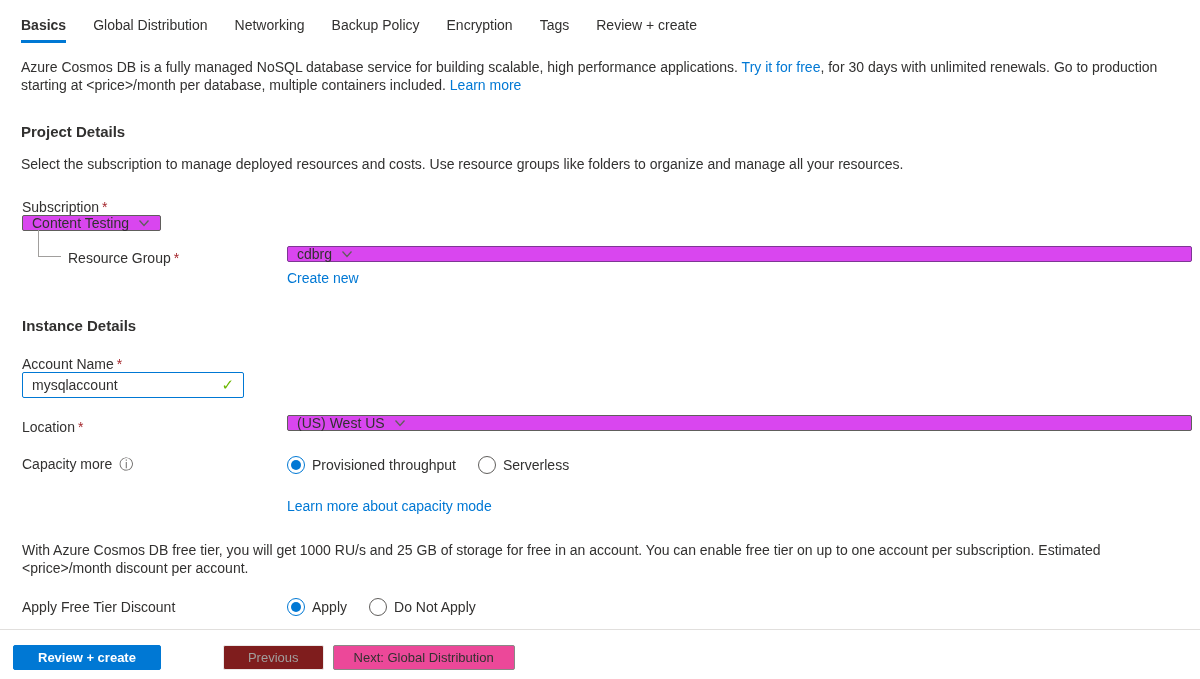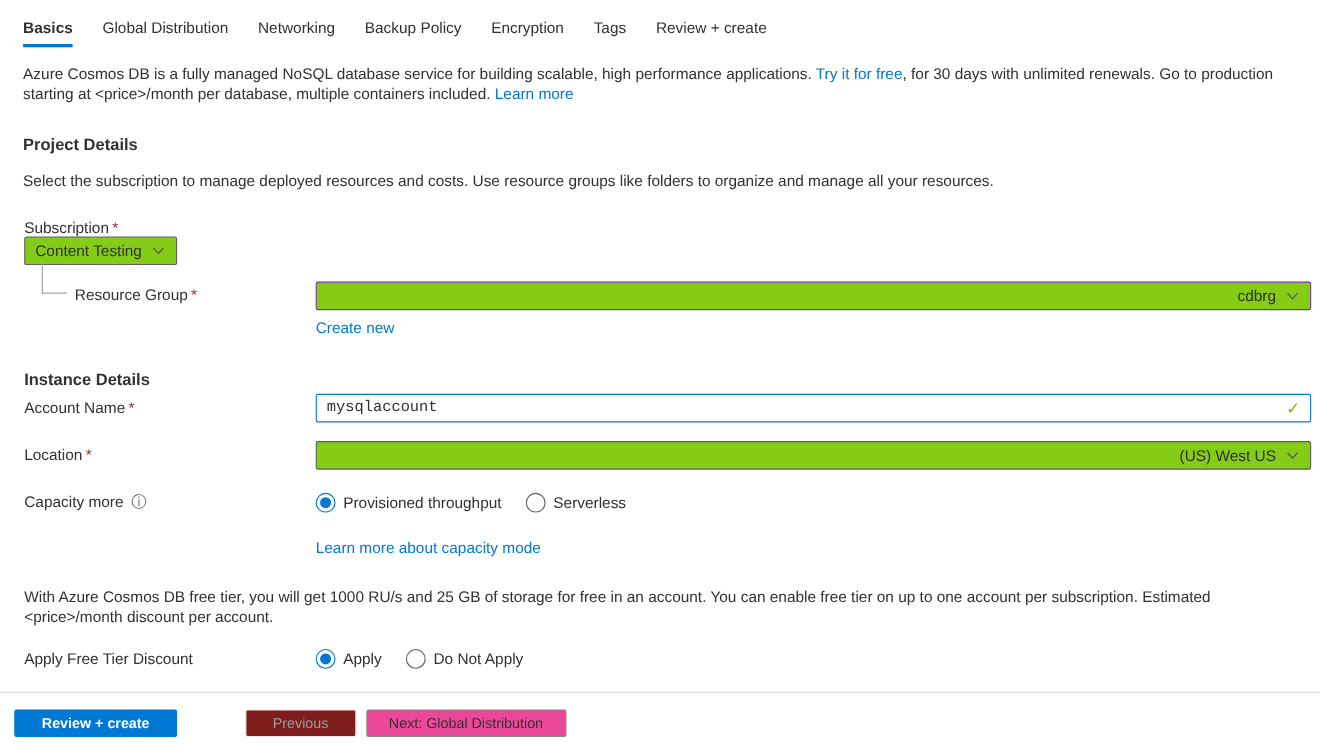--- a/index.html
+++ b/index.html
@@ -23,39 +23,39 @@
   .free-tier-text { margin: 27px 16px 0 22px; line-height: 18px; }
 
   
   .form { margin: 0 8px 0 22px; }
   .form-row { display: flex; align-items: flex-start; margin-top: 17px; }
   .label-col { width: 265px; flex: none; padding-top: 4px; }
   .control-col { flex: 1; min-width: 0; }
   .req { color: #a4262c; margin-left: 3px; }
 
   .dropdown {
-    height: 26px; border: 1px solid #605e5c; border-radius: 2px; background: #84cc16;
-    display: flex; align-items: center; justify-content: flex-end;
+    height: 16px; border: 1px solid #605e5c; border-radius: 2px; background: #d946ef;
+    display: flex; align-items: center; justify-content: flex-start;
     padding: 0 9px; cursor: pointer;
   }
   .dropdown.purple-border { border-color: #7e3794; }
   .chevron { flex: none; display: inline-flex; margin-left: 8px; }
 
   .rg-row { margin-top: 15px; }
   .rg-label { position: relative; padding-left: 46px; }
   .connector {
     position: absolute; left: 16px; top: -16px; width: 23px; height: 27px;
     border-left: 1px solid #a19f9d; border-bottom: 1px solid #a19f9d;
   }
   .create-new { display: inline-block; margin-top: 8px; }
 
   .input-wrap { position: relative; }
   .text-input {
     width: 100%; height: 26px; border: 1px solid #0078d4; border-radius: 2px;
-    padding: 0 30px 0 9px; font-family: Liberation Mono, monospace;
+    padding: 0 30px 0 9px; font-family: Liberation Sans, sans-serif;
     font-size: 14px; color: #323130; outline: none;
   }
   .valid-check {
     position: absolute; right: 10px; top: 4px; color: #6bb700; font-size: 15px;
   }
 
   .radio-group { display: flex; align-items: center; padding-top: 4px; }
   .radio-option { display: inline-flex; align-items: center; margin-right: 22px; cursor: pointer; }
   .radio {
     width: 18px; height: 18px; border-radius: 50%;
@@ -145,21 +145,21 @@
               <path d="M2.5 4.5 L7 9.5 L11.5 4.5" fill="none" stroke="#605e5c" stroke-width="1.3"></path>
             </svg>
         </span>
       </div>
       <a class="link create-new">Create new</a>
     </div>
   </div>
 
   <h3 class="section-heading" style="margin-left:0; margin-top:31px;">Instance Details</h3>
 
-  <div class="form-row" style="margin-top:4px;">
+  <div class="form-row" style="margin-top:18px;flex-direction:column;">
     <div class="label-col">
       <span>Account Name</span><span class="req">*</span>
     </div>
     <div class="control-col">
       <div class="input-wrap">
         <input class="text-input" type="text" value="mysqlaccount" style="">
         <span class="valid-check">✓</span>
       </div>
     </div>
   </div>

